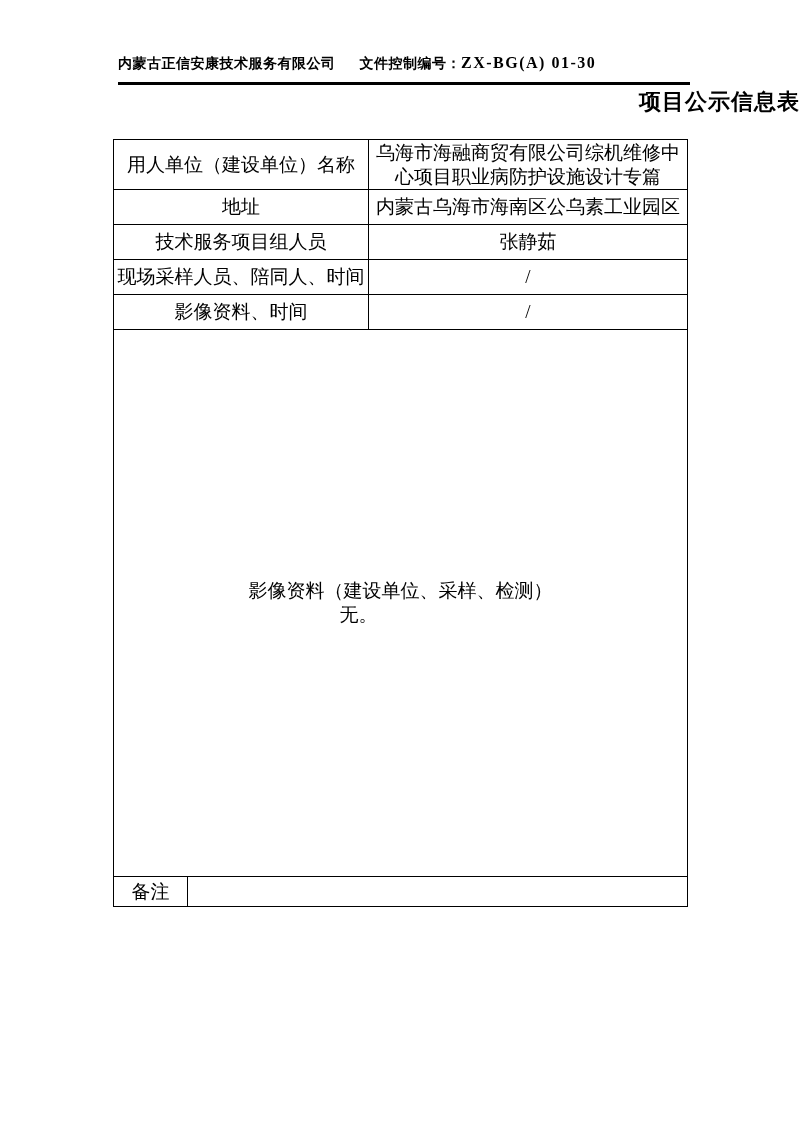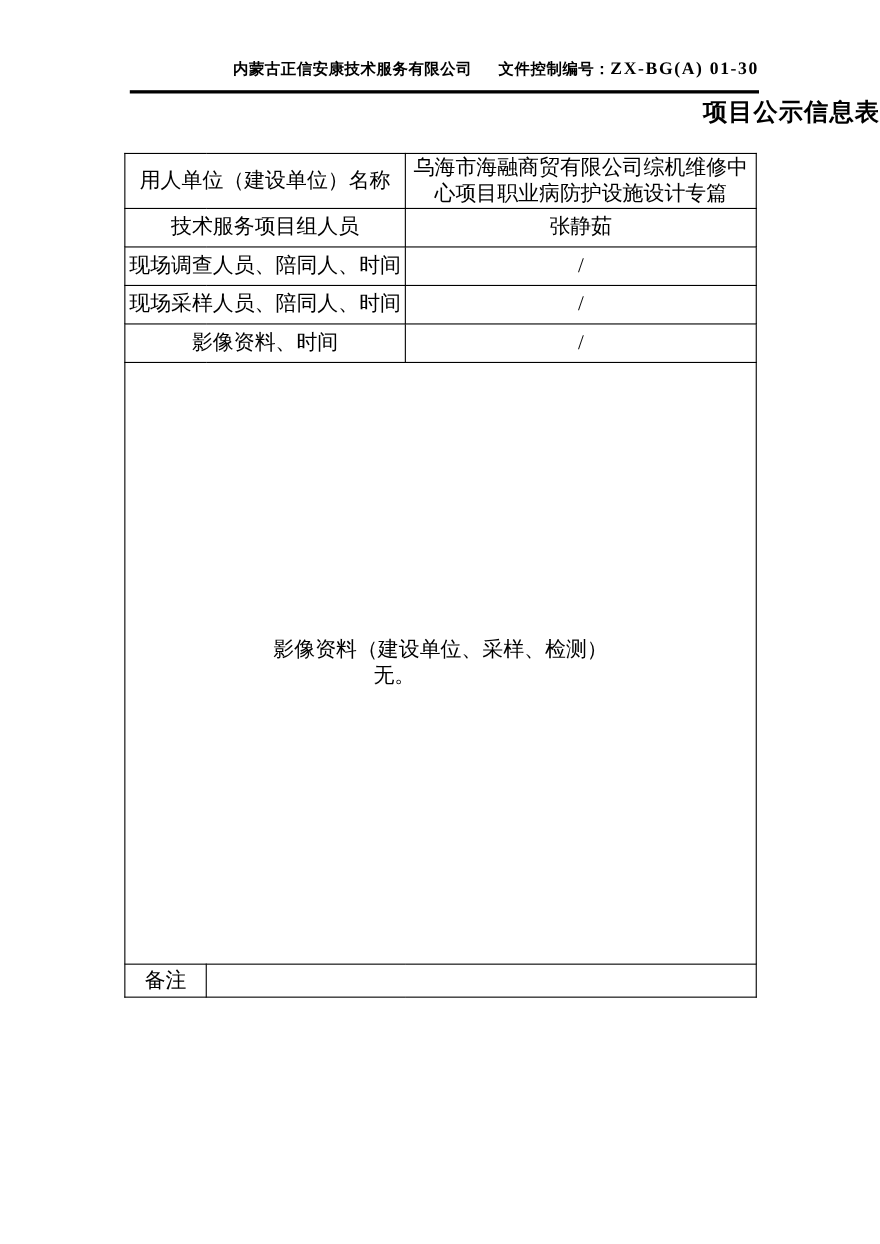--- a/index.html
+++ b/index.html
@@ -16,21 +16,20 @@
     color: #000000;
     overflow: hidden;
   }
 
   
   .doc-header {
     position: absolute;
     top: 53px;
     left: 118px;
     width: 572px;
-    text-align: right;
     font-weight: bold;
     font-size: 14px;
     line-height: 20px;
     white-space: nowrap;
   }
   .doc-header .company { letter-spacing: 0.5px; }
   .doc-header .control { margin-left: 24px; letter-spacing: 0.5px; }
   .doc-header .control-num {
     font-size: 16px;
     letter-spacing: 1.5px;
@@ -106,26 +105,26 @@
       <col style="width:74px">
       <col style="width:181px">
       <col style="width:319px">
     </colgroup>
     <tbody>
       <tr class="row-unit">
         <td colspan="2">用人单位（建设单位）名称</td>
         <td>乌海市海融商贸有限公司综机维修中心项目职业病防护设施设计专篇</td>
       </tr>
       <tr class="row-std">
+        <td colspan="2">地址</td>
+        <td>内蒙古乌海市海南区公乌素工业园区</td>
+      </tr>
+      <tr class="row-std">
         <td colspan="2">技术服务项目组人员</td>
         <td>张静茹</td>
-      </tr>
-      <tr class="row-std">
-        <td colspan="2">现场调查人员、陪同人、时间</td>
-        <td class="shift-left">/</td>
       </tr>
       <tr class="row-std">
         <td colspan="2">现场采样人员、陪同人、时间</td>
         <td class="shift-left">/</td>
       </tr>
       <tr class="row-std">
         <td colspan="2">影像资料、时间</td>
         <td class="shift-left">/</td>
       </tr>
       <tr class="row-media">

